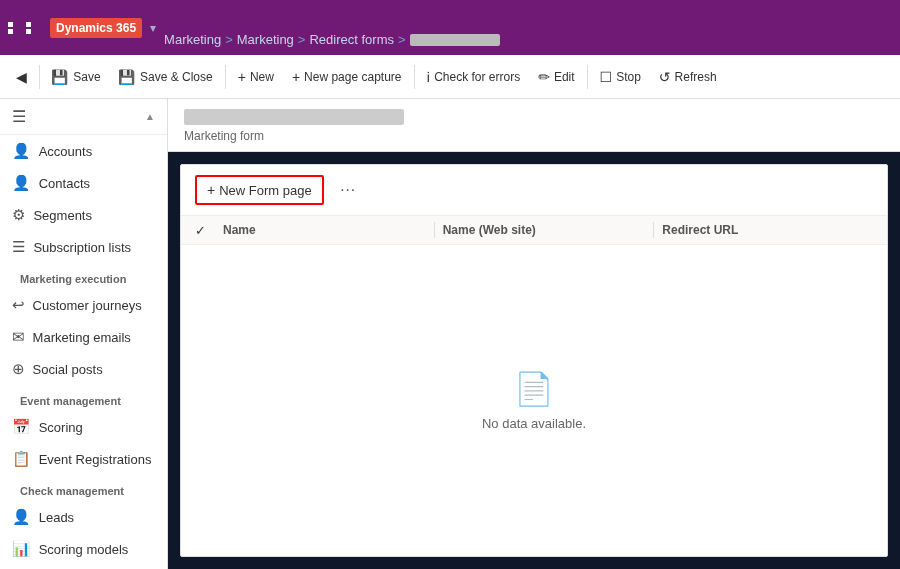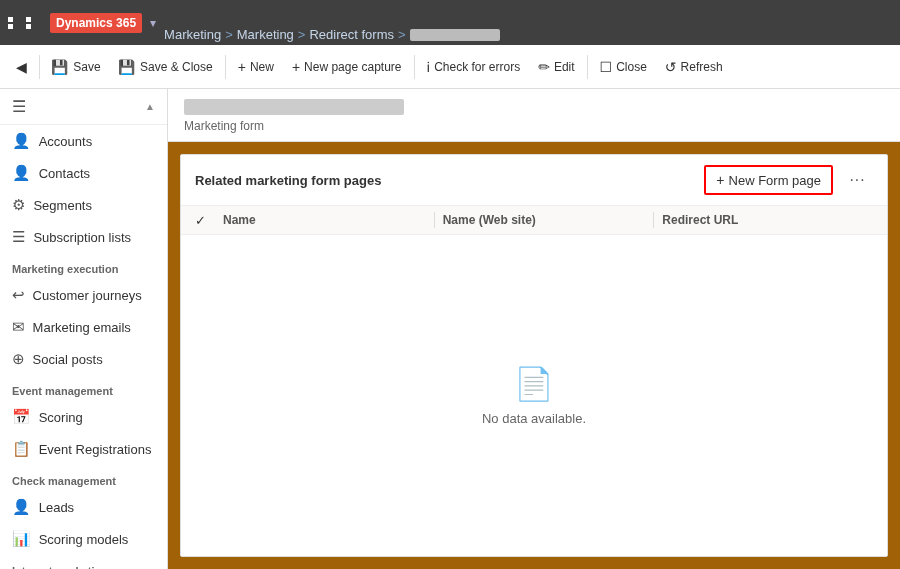--- a/index.html
+++ b/index.html
@@ -1,24 +1,24 @@
 <!DOCTYPE html>
 <html><head>
   <meta charset="utf-8">
   <style>
     * { box-sizing: border-box; margin: 0; padding: 0; }
     body { font-family: 'Segoe UI', Arial, sans-serif; font-size: 13px; color: #333; background: #f3f2f1; width: 900px; height: 569px; overflow: hidden; display: flex; flex-direction: column; }
 
     
     .top-bar {
-      background: #404040;
+      background: #701a75;
       color: white;
       display: flex;
       align-items: center;
-      height: 45px;
+      height: 55px;
       padding: 0 8px;
       gap: 8px;
       flex-shrink: 0;
     }
     .top-bar-grid { display: grid; grid-template-columns: 16px 16px; gap: 2px; cursor: pointer; }
     .top-bar-grid span { width: 5px; height: 5px; background: white; display: block; }
     .dynamics-logo { background: #e74c3c; color: white; font-weight: bold; font-size: 12px; padding: 3px 6px; border-radius: 2px; }
     .top-bar-chevron { color: #aac; font-size: 12px; }
     .top-bar-breadcrumb { color: #c5d5e8; font-size: 13px; display: flex; align-items: center; gap: 4px; }
     .top-bar-breadcrumb span { color: #c5d5e8; margin-top: 24px; }
@@ -68,34 +68,34 @@
     }
     .sidebar-header {
       display: flex;
       align-items: center;
       justify-content: space-between;
       padding: 8px 12px;
       border-bottom: 1px solid #eee;
     }
     .sidebar-hamburger { font-size: 16px; cursor: pointer; color: #555; }
     .sidebar-scroll-up { font-size: 10px; color: #888; cursor: pointer; }
-    .sidebar-section-label { font-size: 11px; color: #666; font-weight: 600; padding: 10px 12px 4px; text-transform: none; }
+    .sidebar-section-label { font-size: 11px; color: #666; font-weight: 600; padding: 10px 20px 4px; text-transform: none; }
     .sidebar-item {
       display: flex;
       align-items: center;
       gap: 8px;
       padding: 7px 12px;
       cursor: pointer;
       color: #333;
       font-size: 13px;
     }
     .sidebar-item .si-icon { font-size: 15px; color: #555; }
 
     
-    .content-area { flex: 1; display: flex; flex-direction: column; overflow: hidden; background: #a16207; }
+    .content-area { flex: 1; display: flex; flex-direction: column; overflow: hidden; background: #0f172a; }
 
     
     .record-header {
       background: #fff;
       padding: 10px 16px 0;
       border-bottom: 1px solid #ddd;
     }
     .record-title-blur {
       background: #ccc;
       height: 16px;
@@ -252,21 +252,21 @@
     <span class="icon">ℹ</span>
     <span>Check for errors</span>
   </button>
   <button class="toolbar-btn">
     <span class="icon">✏</span>
     <span>Edit</span>
   </button>
   <div class="toolbar-divider"></div>
   <button class="toolbar-btn stop-btn">
     <span class="icon">☐</span>
-    <span>Close</span>
+    <span>Stop</span>
   </button>
   <button class="toolbar-btn">
     <span class="icon">↺</span>
     <span>Refresh</span>
   </button>
 </div>
 
 <div class="main-layout">
 
   <div class="sidebar">
@@ -335,21 +335,20 @@
   <div class="content-area">
 
     <div class="record-header">
       <div class="record-title-blur"></div>
       <div class="record-subtitle">Marketing form</div>
 
     </div>
 
     <div class="panel">
       <div class="panel-header">
-        <span class="panel-title">Related marketing form pages</span>
         <div class="panel-actions">
           <button class="new-form-page-btn">
             <span style="font-size:14px;">+</span>
             <span>New Form page</span>
           </button>
           <button class="more-btn">
             <span>···</span>
           </button>
         </div>
       </div>

